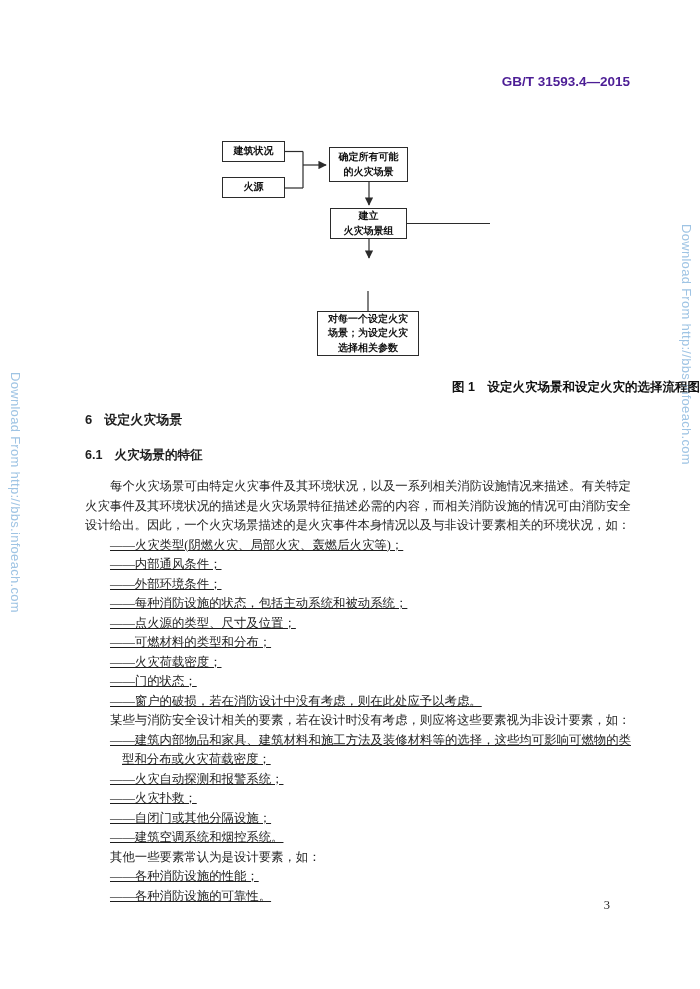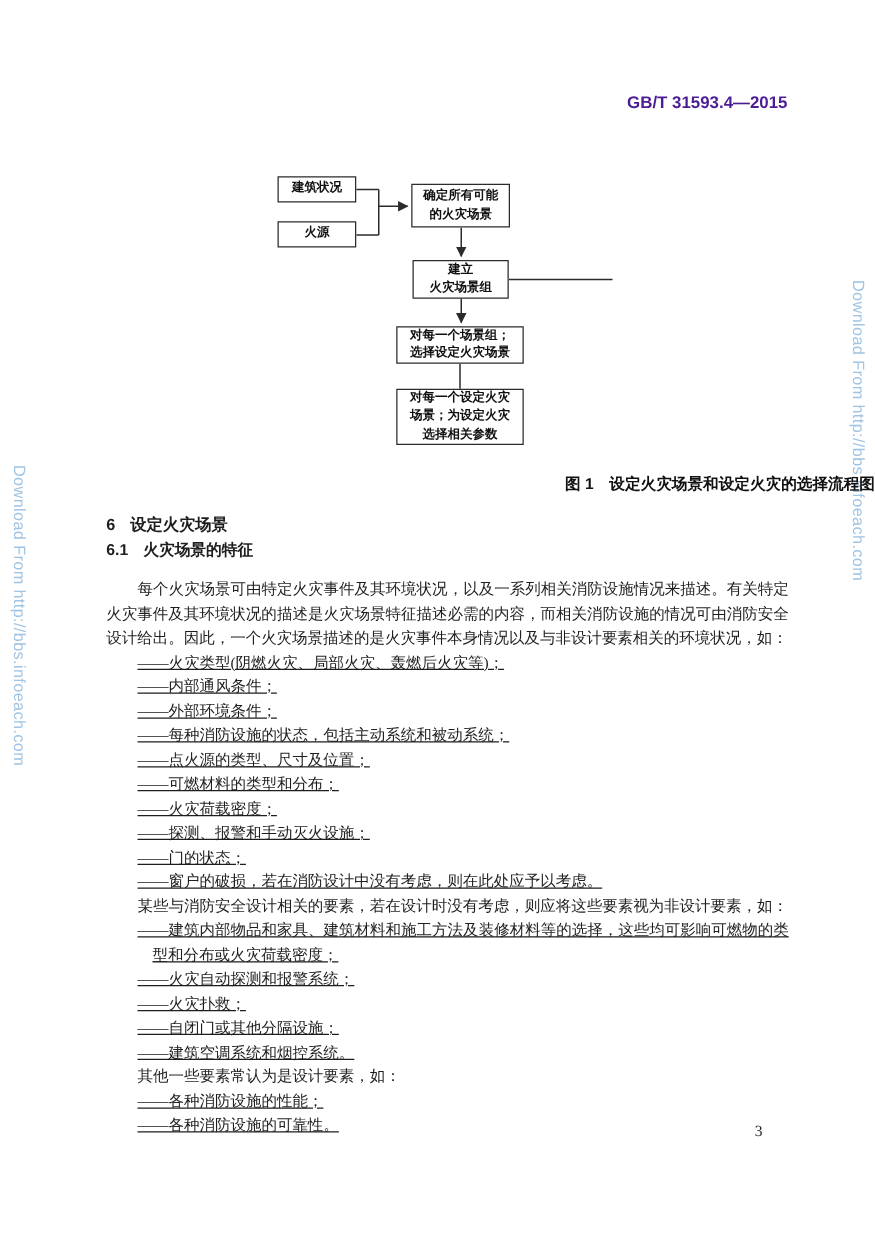--- a/index.html
+++ b/index.html
@@ -70,21 +70,21 @@
 
   
   .content {
     position:absolute; left:85px; top:410px; width:546px;
     font-size:12.4px; line-height:19.5px;
     text-align:justify;
   }
   .sec-h1 {
     font-family:"Liberation Sans","DejaVu Sans",sans-serif;
     font-weight:700; font-size:13px; line-height:20px;
-    text-align:left;
+    margin-bottom:15px; text-align:left;
   }
   .sec-h2 {
     font-family:"Liberation Sans","DejaVu Sans",sans-serif;
     font-weight:700; font-size:12.6px; line-height:20px;
     margin-bottom:12px; text-align:left;
   }
   .h-num { margin-right:12px; }
   .para { text-indent:25px; }
   .li { padding-left:37px; text-indent:-12px;text-decoration:underline; }
 </style>
@@ -116,22 +116,20 @@
         <path d="M368,267 V299" marker-end="url(#arrow)"></path>
       </g>
     </svg>
 
     <div class="fbox b1">建筑状况</div>
     <div class="fbox b2">火源</div>
     <div class="fbox b3">确定所有可能
 的火灾场景</div>
     <div class="fbox b4">建立
 火灾场景组</div>
-    <div class="fbox b5">对每一个场景组；
-选择设定火灾场景</div>
     <div class="fbox b6">对每一个设定火灾
 场景；为设定火灾
 选择相关参数</div>
   </div>
 
   <div class="fig-caption">图 1　设定火灾场景和设定火灾的选择流程图</div>
 
   <div class="content">
 
     <div class="sec-h1">
@@ -144,21 +142,20 @@
 
     <div class="para">每个火灾场景可由特定火灾事件及其环境状况，以及一系列相关消防设施情况来描述。有关特定火灾事件及其环境状况的描述是火灾场景特征描述必需的内容，而相关消防设施的情况可由消防安全设计给出。因此，一个火灾场景描述的是火灾事件本身情况以及与非设计要素相关的环境状况，如：</div>
 
     <div class="li">——火灾类型(阴燃火灾、局部火灾、轰燃后火灾等)；</div>
     <div class="li">——内部通风条件；</div>
     <div class="li">——外部环境条件；</div>
     <div class="li">——每种消防设施的状态，包括主动系统和被动系统；</div>
     <div class="li">——点火源的类型、尺寸及位置；</div>
     <div class="li">——可燃材料的类型和分布；</div>
     <div class="li">——火灾荷载密度；</div>
-    <div class="li">——探测、报警和手动灭火设施；</div>
     <div class="li">——门的状态；</div>
     <div class="li">——窗户的破损，若在消防设计中没有考虑，则在此处应予以考虑。</div>
 
     <div class="para">某些与消防安全设计相关的要素，若在设计时没有考虑，则应将这些要素视为非设计要素，如：</div>
 
     <div class="li">——建筑内部物品和家具、建筑材料和施工方法及装修材料等的选择，这些均可影响可燃物的类型和分布或火灾荷载密度；</div>
     <div class="li">——火灾自动探测和报警系统；</div>
     <div class="li">——火灾扑救；</div>
     <div class="li">——自闭门或其他分隔设施；</div>
     <div class="li">——建筑空调系统和烟控系统。</div>

